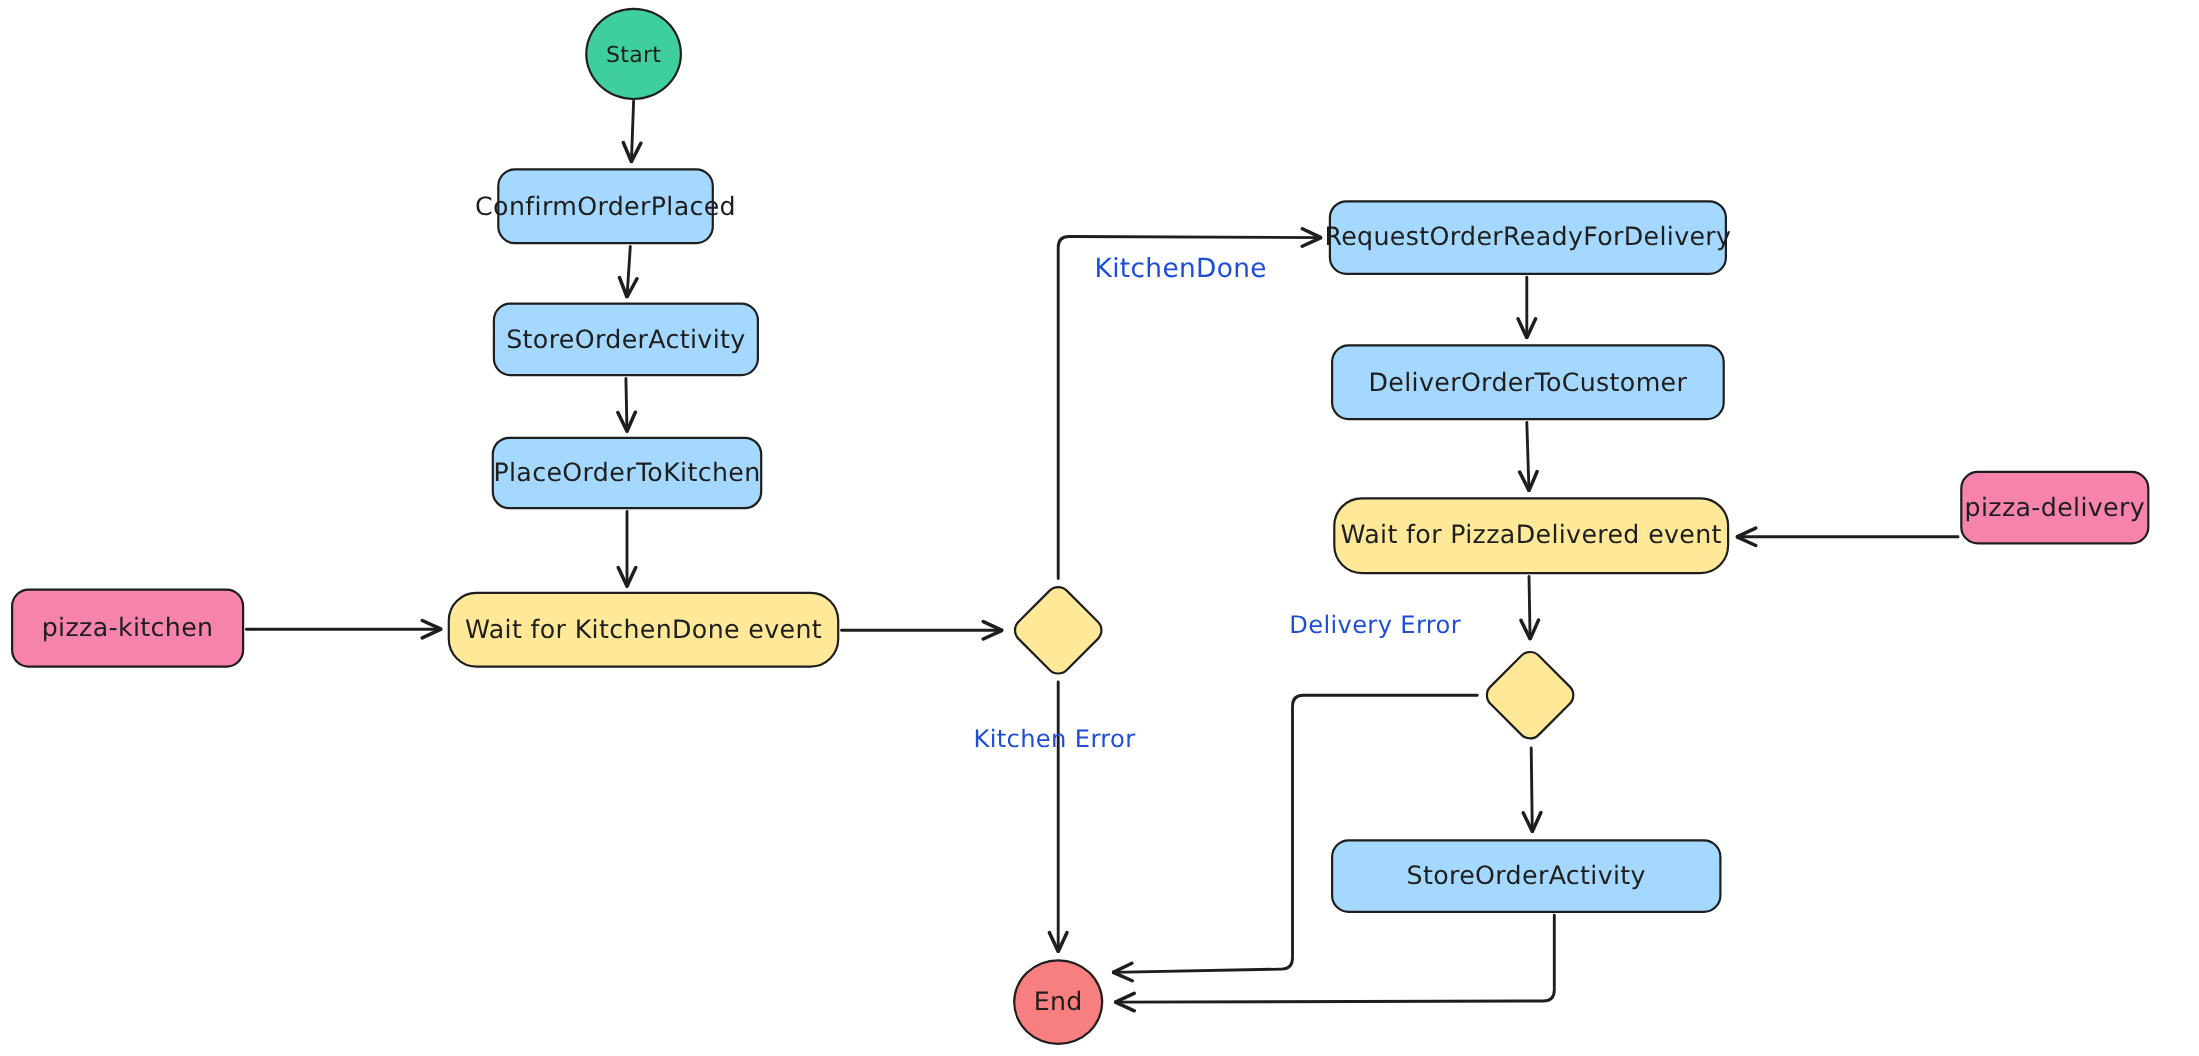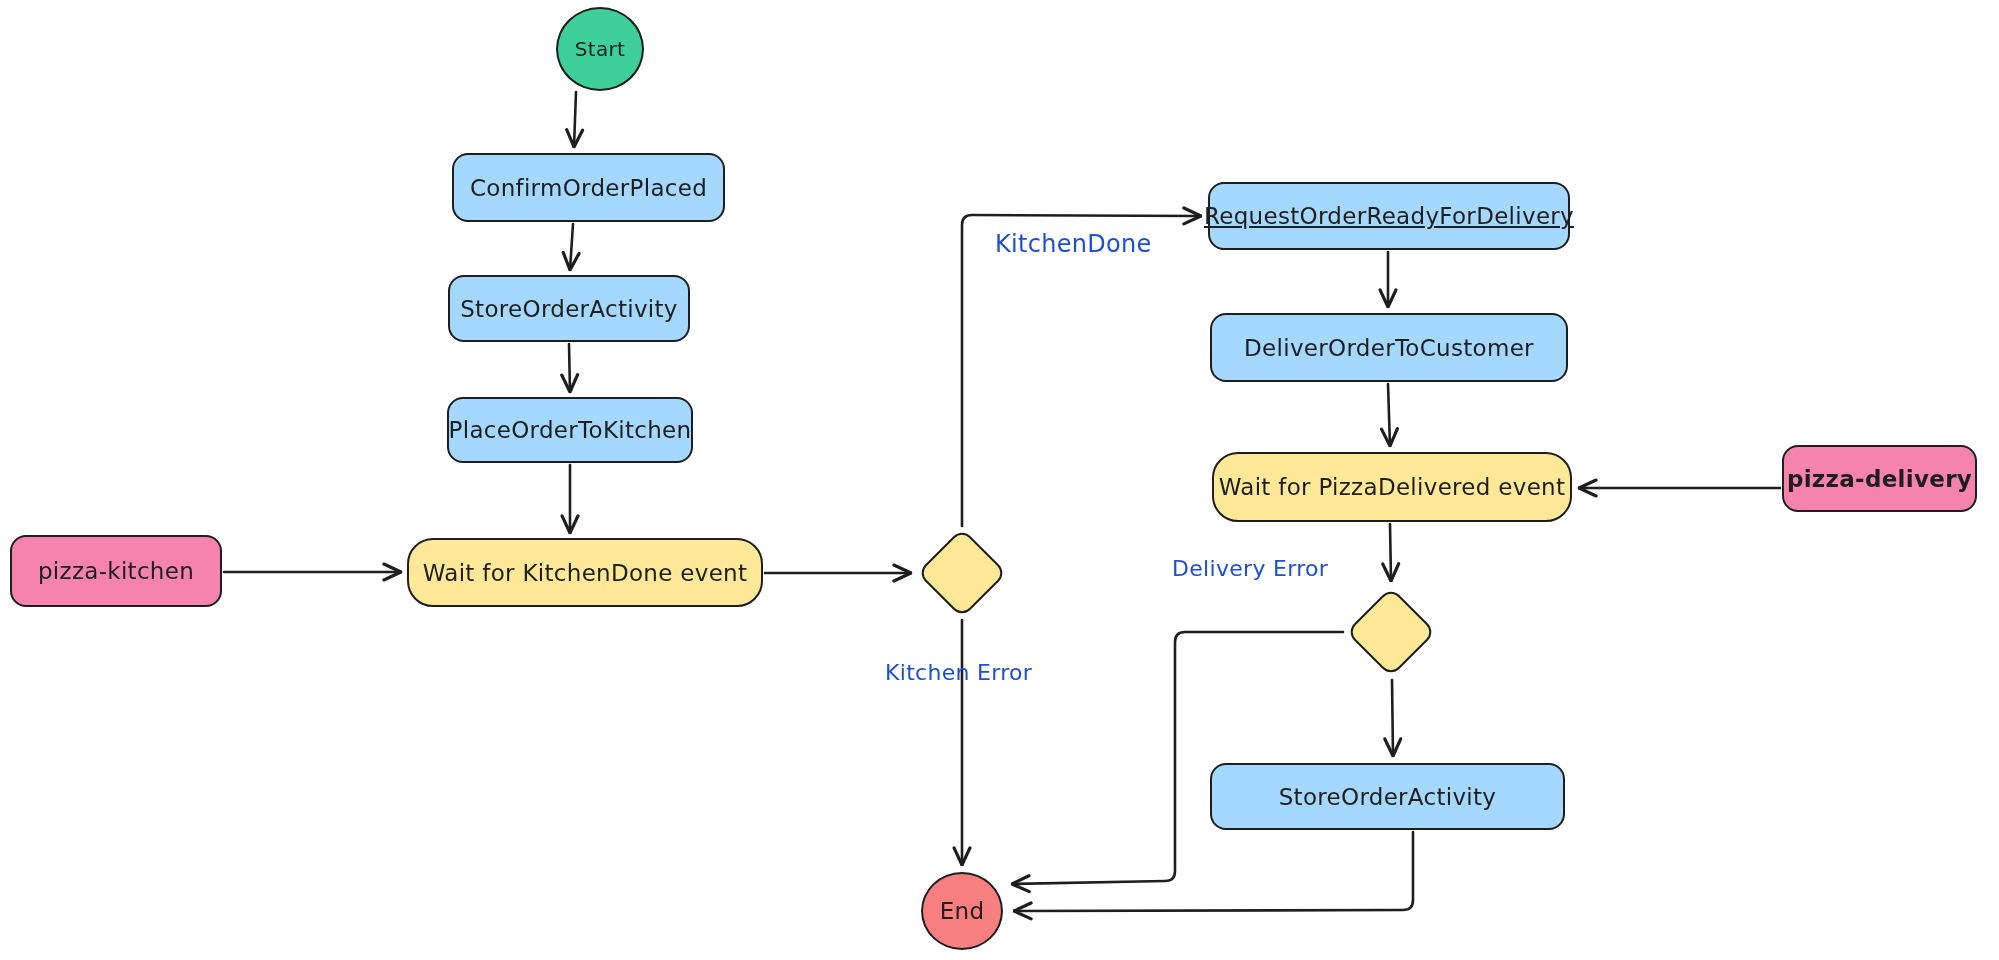--- a/index.html
+++ b/index.html
@@ -92,25 +92,25 @@
     <path d="M 1388 252 L 1388 307" marker-end="url(#arrow)"></path>
     <path d="M 1388 384 L 1390 446" marker-end="url(#arrow)"></path>
     <path d="M 1780 488 L 1579 488" marker-end="url(#arrow)"></path>
     <path d="M 1390 524 L 1391 581" marker-end="url(#arrow)"></path>
     <path d="M 1392 680 L 1393 756" marker-end="url(#arrow)"></path>
     <path d="M 962 620 L 962 865" marker-end="url(#arrow)"></path>
     <path d="M 1343 632 L 1185 632 Q 1175 632 1175 642 L 1175 871 Q 1175 881 1165 881 L 1012 884" marker-end="url(#arrow)"></path>
     <path d="M 1413 832 L 1413 900 Q 1413 910 1403 910 L 1014 911" marker-end="url(#arrow)"></path>
   </svg>
 
-  <div class="node node-green node-circle" style="left:556px; top:7px; width:88px; height:84px; font-size:20px;">
+  <div class="node node-green node-circle" style="left:532px; top:7px; width:88px; height:84px; font-size:20px;">
     <span class="label">Start</span>
   </div>
 
-  <div class="node node-blue" style="left:452px; top:153px; width:273px; height:69px;align-items:center;">
+  <div class="node node-blue" style="left:452px; top:153px; width:197px; height:69px;align-items:center;">
     <span class="label">ConfirmOrderPlaced</span>
   </div>
 
   <div class="node node-blue" style="left:448px; top:275px; width:242px; height:67px;">
     <span class="label">StoreOrderActivity</span>
   </div>
 
   <div class="node node-blue" style="left:447px; top:397px; width:246px; height:66px;">
     <span class="label">PlaceOrderToKitchen</span>
   </div>
@@ -118,33 +118,33 @@
   <div class="node node-pink" style="left:10px; top:535px; width:212px; height:72px;">
     <span class="label">pizza-kitchen</span>
   </div>
 
   <div class="node node-yellow" style="left:407px; top:538px; width:356px; height:69px;">
     <span class="label">Wait for KitchenDone event</span>
   </div>
 
   <div class="node node-yellow node-diamond" style="left:930px; top:541px; width:64px; height:64px;"></div>
 
-  <div class="node node-blue" style="left:1208px; top:182px; width:362px; height:68px;text-decoration:underline;">
+  <div class="node node-blue" style="left:1208px; top:182px; width:362px; height:68px;">
     <span class="label">RequestOrderReadyForDelivery</span>
   </div>
 
   <div class="node node-blue" style="left:1210px; top:313px; width:358px; height:69px;">
     <span class="label">DeliverOrderToCustomer</span>
   </div>
 
   <div class="node node-yellow" style="left:1212px; top:452px; width:360px; height:70px;">
     <span class="label">Wait for PizzaDelivered event</span>
   </div>
 
-  <div class="node node-pink" style="left:1782px; top:445px; width:195px; height:67px;font-weight:bold;">
+  <div class="node node-pink" style="left:1782px; top:428px; width:172px; height:67px;">
     <span class="label">pizza-delivery</span>
   </div>
 
   <div class="node node-yellow node-diamond" style="left:1359px; top:600px; width:64px; height:64px;"></div>
 
   <div class="node node-blue" style="left:1210px; top:763px; width:355px; height:67px;">
     <span class="label">StoreOrderActivity</span>
   </div>
 
   <div class="node node-red node-circle" style="left:921px; top:872px; width:82px; height:78px; font-size:23px;">

